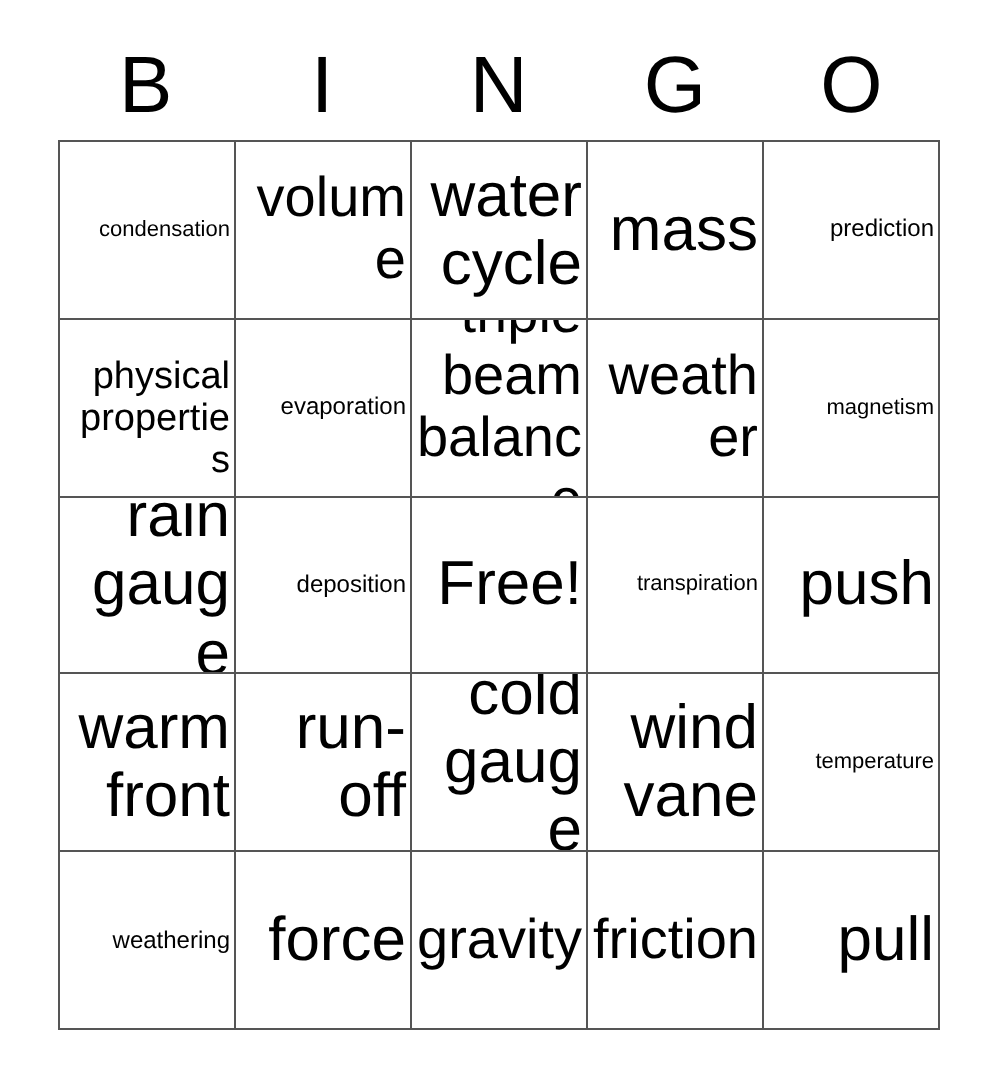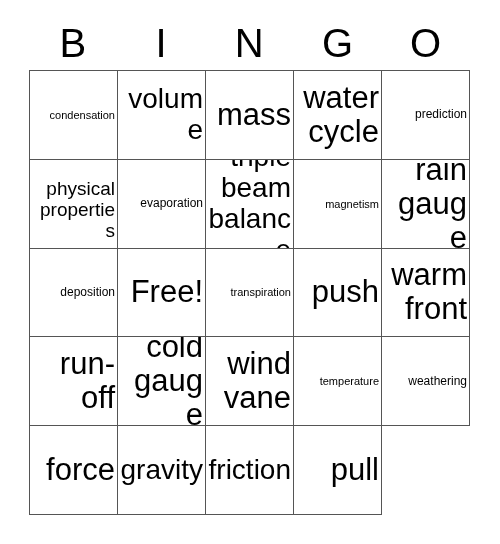--- a/index.html
+++ b/index.html
@@ -95,37 +95,40 @@
   </div>
 
   <div id="grid">
     <div class="cell">
         <span class="cell-text fs-xs">condensation</span>
       </div>
     <div class="cell">
         <span class="cell-text fs-xl">volume</span>
       </div>
     <div class="cell">
-        <span class="cell-text fs-xxl">mass</span>
+        <span class="cell-text fs-xxl">water cycle</span>
       </div>
     <div class="cell">
-        <span class="cell-text fs-xxl">water cycle</span>
+        <span class="cell-text fs-xxl">mass</span>
       </div>
     <div class="cell">
         <span class="cell-text fs-sm">prediction</span>
       </div>
 
     <div class="cell">
         <span class="cell-text fs-md">physical properties</span>
       </div>
     <div class="cell">
         <span class="cell-text fs-sm">evaporation</span>
       </div>
     <div class="cell">
         <span class="cell-text fs-xl">triple beam balance</span>
+      </div>
+    <div class="cell">
+        <span class="cell-text fs-xl">weather</span>
       </div>
     <div class="cell">
         <span class="cell-text fs-xs">magnetism</span>
       </div>
 
     <div class="cell">
         <span class="cell-text fs-xxl">rain gauge</span>
       </div>
     <div class="cell">
         <span class="cell-text fs-sm">deposition</span>

